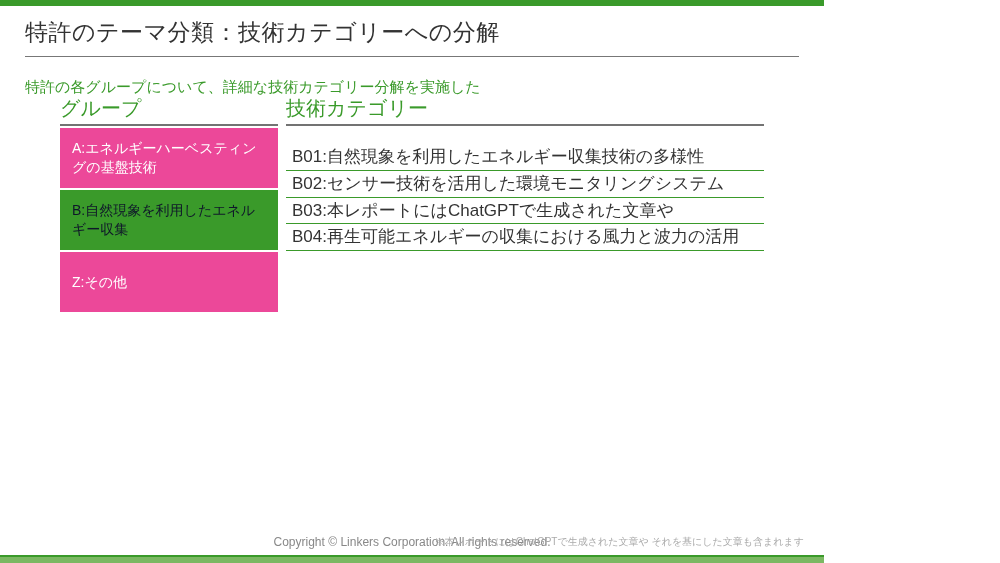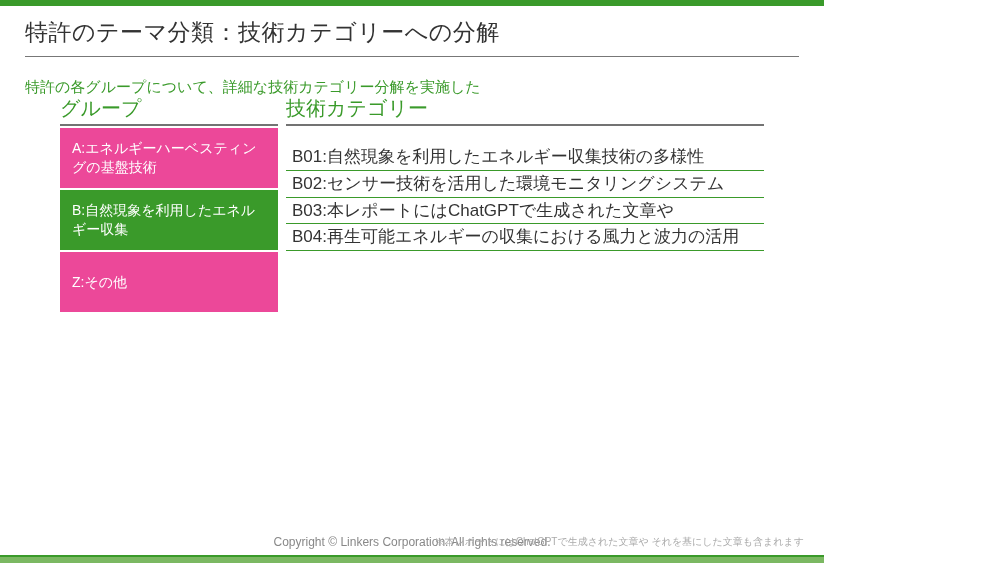--- a/index.html
+++ b/index.html
@@ -13,21 +13,21 @@
   .content { position: absolute; top: 95px; left: 60px; right: 60px; display: flex; }
   .col-left { width: 218px; }
   .col-right { flex: 1; margin-left: 8px; }
   .col-header { text-align: left; font-size: 20px; color: #3a9a2a; padding-bottom: 2px; border-bottom: 2px solid #737373; margin-bottom: 2px; }
   .group-list { display: flex; flex-direction: column; gap: 2px; }
   .group-item {
     min-height: 60px; display: flex; align-items: center;
     padding: 10px 12px; font-size: 14px; line-height: 1.35;
     background: #ec4899; color: #ffffff; cursor: pointer;
   }
-  .group-item.active { background: #3a9a2a; color: #ffffff; align-items: center; }
+  .group-item.active { background: #3a9a2a; color: #0f172a; align-items: center; }
   .tech-list { margin-top: 18px; }
   .tech-item {
     font-size: 17px; color: #333; padding: 1px 0 1px 6px;
     border-bottom: 1px solid #3a9a2a; line-height: 1.4;
   }
   .footer { position: absolute; bottom: 0; left: 0; right: 0; }
   .footer-border { height: 8px; background: #7bb862; border-top: 2px solid #3a9a2a; }
   .footer-copy { position: absolute; bottom: 14px; left: 0; right: 0; text-align: center; font-size: 12px; color: #888; margin-top: 28px; }
   .footer-note { position: absolute; bottom: 14px; right: 20px; font-size: 10px; color: #aaa; margin-left: 48px; }
 </style>

